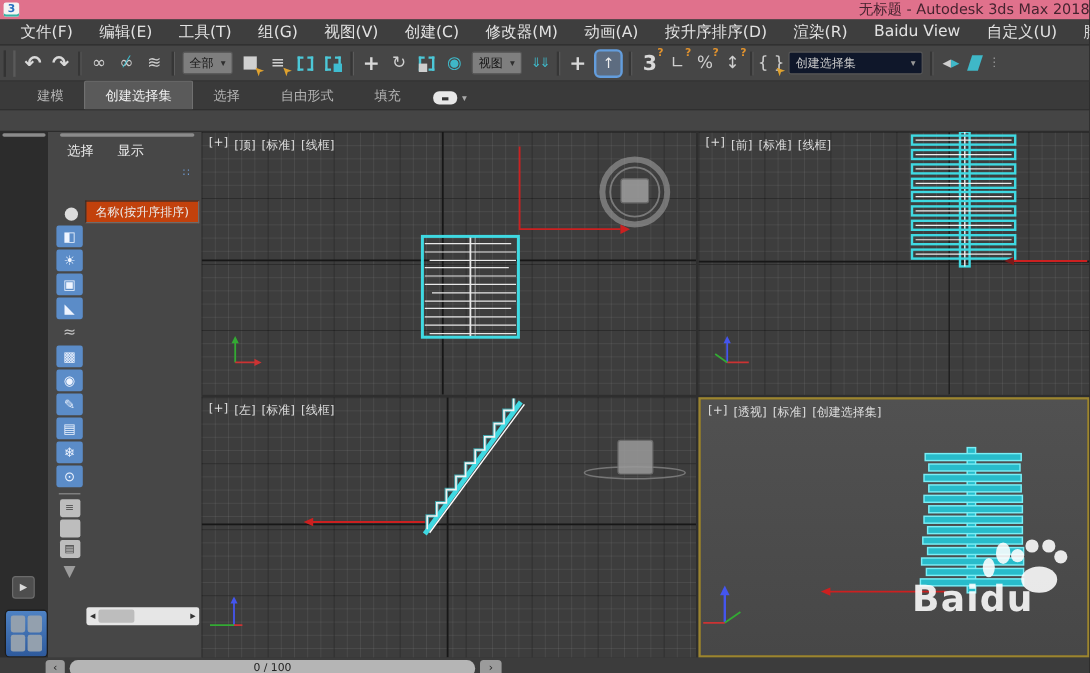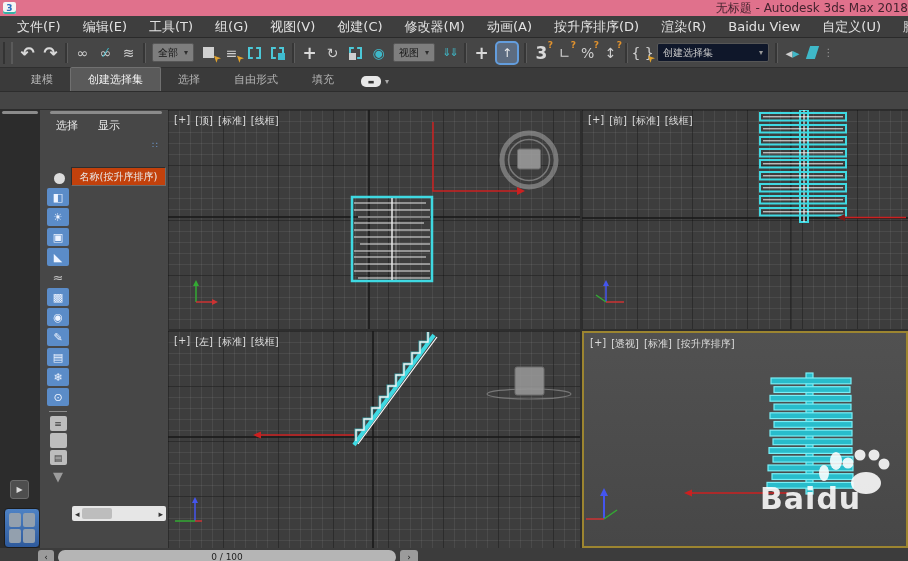--- a/index.html
+++ b/index.html
@@ -392,21 +392,21 @@
           <line x1="27" y1="190" x2="34" y2="190" stroke="#cc3333" stroke-width="1.5"></line>
         </g>
       </svg>
     </div>
 
     <div class="vp vpersp">
       <div class="vplabel">
         <span>[+]</span>
         <span>[透视]</span>
         <span>[标准]</span>
-        <span>[按升序排序]</span>
+        <span>[创建选择集]</span>
       </div>
       <svg class="overlay" width="322" height="213" viewBox="0 0 322 213">
         <g>
           <line x1="106" y1="160" x2="204" y2="160" stroke="#cc2020" stroke-width="1.5"></line>
           <polygon points="100,160 108,156.5 108,163.5" fill="#cc2020"></polygon>
         </g>
         <g stroke="#79eef6" stroke-width="1.2">
           <rect x="222" y="40" width="7" height="121" fill="#28bccb"></rect>
           <rect x="187" y="45" width="80" height="5.8" fill="#28bccb"></rect>
           <rect x="190" y="53.7" width="76" height="5.8" fill="#28bccb"></rect>

